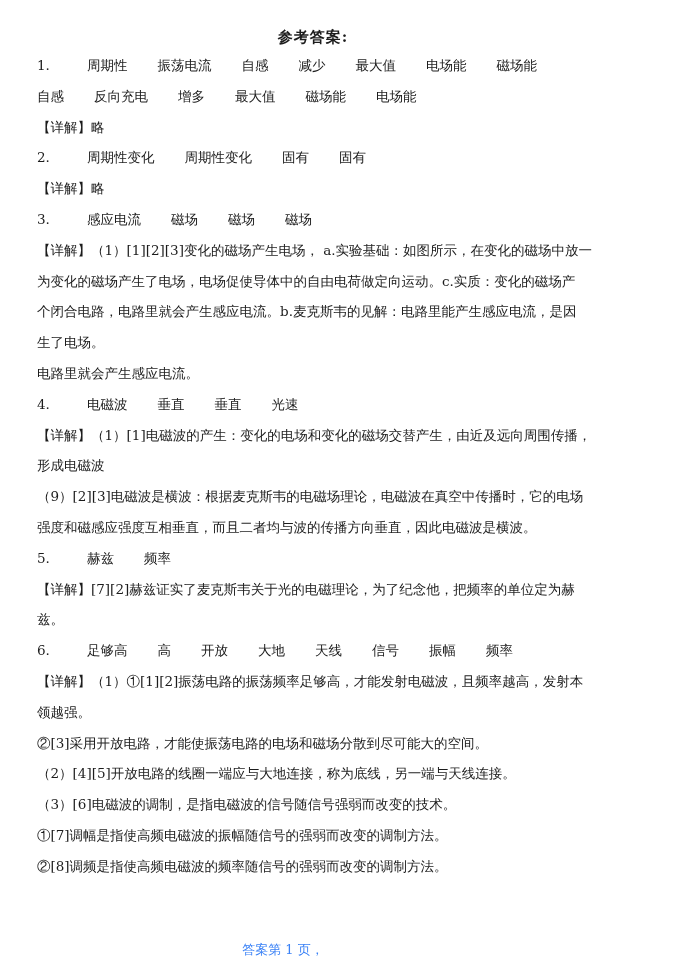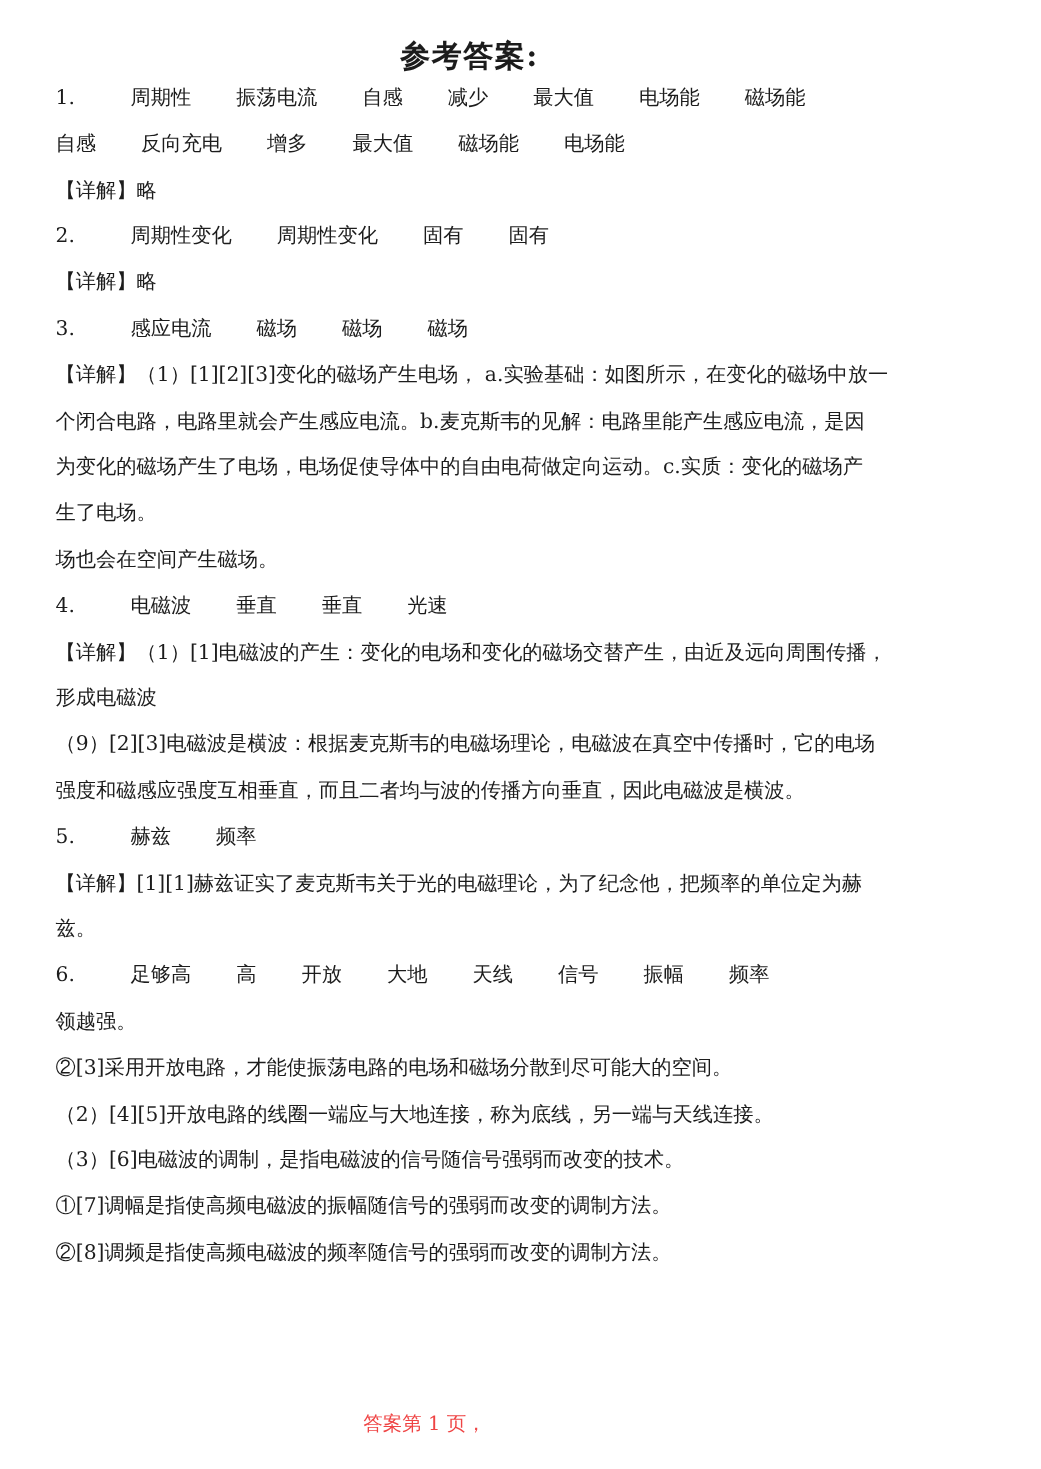--- a/index.html
+++ b/index.html
@@ -17,21 +17,21 @@
   }
   .page {
     position: absolute;
     left: 37px;
     top: 26px;
     width: 560px;
   }
   .doc-title {
     width: 552px;
     text-align: center;
-    font-size: 20px;
+    font-size: 15px;
     font-weight: bold;
     line-height: 22px;
     margin: 0 0 2px 0;
     letter-spacing: 1px;
   }
   .content {
     width: 560px;
   }
   .line {
     height: 30.8px;
@@ -48,49 +48,50 @@
     text-align: right;
   }
   .footer {
     position: absolute;
     left: 37px;
     top: 941px;
     width: 492px;
     text-align: center;
     font-size: 13px;
     line-height: 18px;
-    color: #ef4444;
+    color: #3b82f6;
   }
 </style>
 </head>
 <body>
 
 <div class="page">
   <h1 class="doc-title">参考答案:</h1>
   <div class="content">
       <div class="line"><span class="qnum">1.</span><span class="ans">周期性</span><span class="ans">振荡电流</span><span class="ans">自感</span><span class="ans">减少</span><span class="ans">最大值</span><span class="ans">电场能</span><span class="ans">磁场能</span></div>
       <div class="line"><span class="ans">自感</span><span class="ans">反向充电</span><span class="ans">增多</span><span class="ans">最大值</span><span class="ans">磁场能</span><span class="ans">电场能</span></div>
       <div class="line">【详解】略</div>
       <div class="line"><span class="qnum">2.</span><span class="ans">周期性变化</span><span class="ans">周期性变化</span><span class="ans">固有</span><span class="ans">固有</span></div>
       <div class="line">【详解】略</div>
       <div class="line"><span class="qnum">3.</span><span class="ans">感应电流</span><span class="ans">磁场</span><span class="ans">磁场</span><span class="ans">磁场</span></div>
       <div class="line">【详解】（1）[1][2][3]变化的磁场产生电场， a.实验基础：如图所示，在变化的磁场中放一</div>
+      <div class="line">为变化的磁场产生了电场，电场促使导体中的自由电荷做定向运动。c.实质：变化的磁场产</div>
       <div class="line">个闭合电路，电路里就会产生感应电流。b.麦克斯韦的见解：电路里能产生感应电流，是因</div>
-      <div class="line">为变化的磁场产生了电场，电场促使导体中的自由电荷做定向运动。c.实质：变化的磁场产</div>
       <div class="line">生了电场。</div>
-      <div class="line">场也会在空间产生磁场。</div>
+      <div class="line">电路里就会产生感应电流。</div>
       <div class="line"><span class="qnum">4.</span><span class="ans">电磁波</span><span class="ans">垂直</span><span class="ans">垂直</span><span class="ans">光速</span></div>
       <div class="line">【详解】（1）[1]电磁波的产生：变化的电场和变化的磁场交替产生，由近及远向周围传播，</div>
       <div class="line">形成电磁波</div>
       <div class="line">（9）[2][3]电磁波是横波：根据麦克斯韦的电磁场理论，电磁波在真空中传播时，它的电场</div>
       <div class="line">强度和磁感应强度互相垂直，而且二者均与波的传播方向垂直，因此电磁波是横波。</div>
       <div class="line"><span class="qnum">5.</span><span class="ans">赫兹</span><span class="ans">频率</span></div>
-      <div class="line">【详解】[1][1]赫兹证实了麦克斯韦关于光的电磁理论，为了纪念他，把频率的单位定为赫</div>
+      <div class="line">【详解】[7][2]赫兹证实了麦克斯韦关于光的电磁理论，为了纪念他，把频率的单位定为赫</div>
       <div class="line">兹。</div>
       <div class="line"><span class="qnum">6.</span><span class="ans">足够高</span><span class="ans">高</span><span class="ans">开放</span><span class="ans">大地</span><span class="ans">天线</span><span class="ans">信号</span><span class="ans">振幅</span><span class="ans">频率</span></div>
+      <div class="line">【详解】（1）①[1][2]振荡电路的振荡频率足够高，才能发射电磁波，且频率越高，发射本</div>
       <div class="line">领越强。</div>
       <div class="line">②[3]采用开放电路，才能使振荡电路的电场和磁场分散到尽可能大的空间。</div>
       <div class="line">（2）[4][5]开放电路的线圈一端应与大地连接，称为底线，另一端与天线连接。</div>
       <div class="line">（3）[6]电磁波的调制，是指电磁波的信号随信号强弱而改变的技术。</div>
       <div class="line">①[7]调幅是指使高频电磁波的振幅随信号的强弱而改变的调制方法。</div>
       <div class="line">②[8]调频是指使高频电磁波的频率随信号的强弱而改变的调制方法。</div>
     </div>
 </div>
 
 <div class="footer">答案第 1 页，</div>

